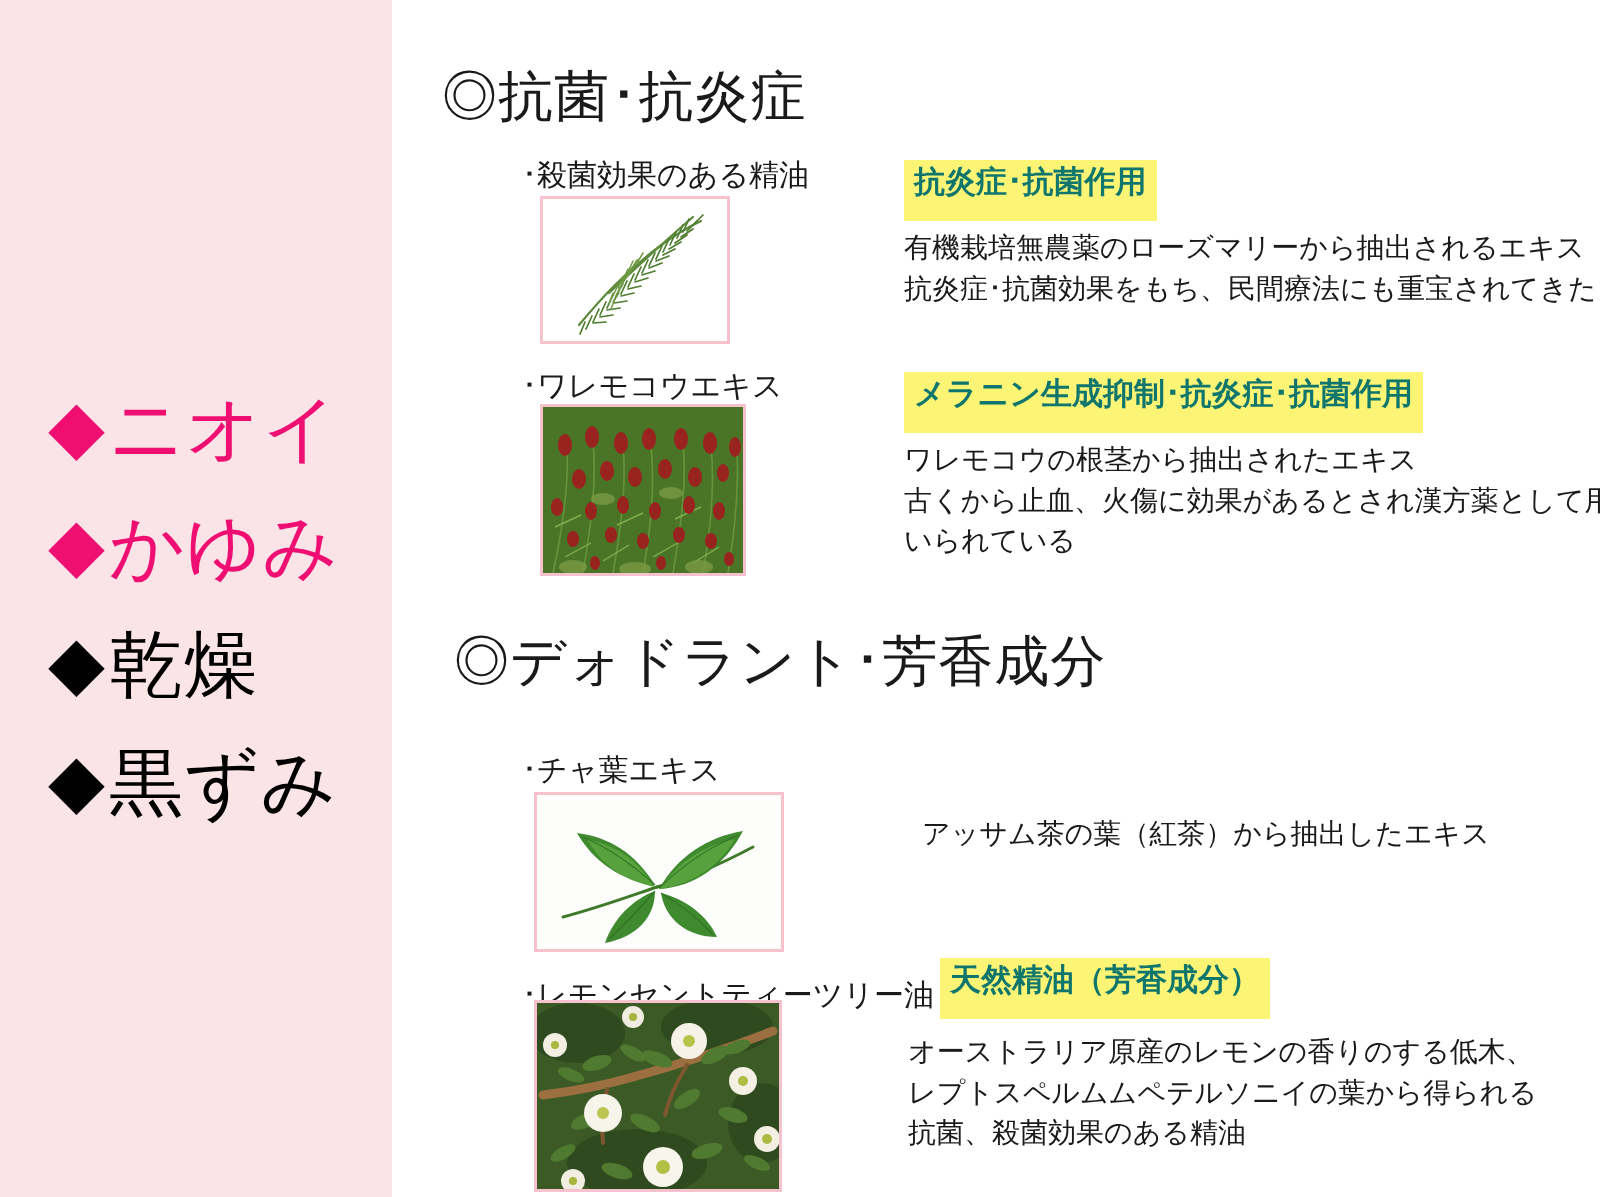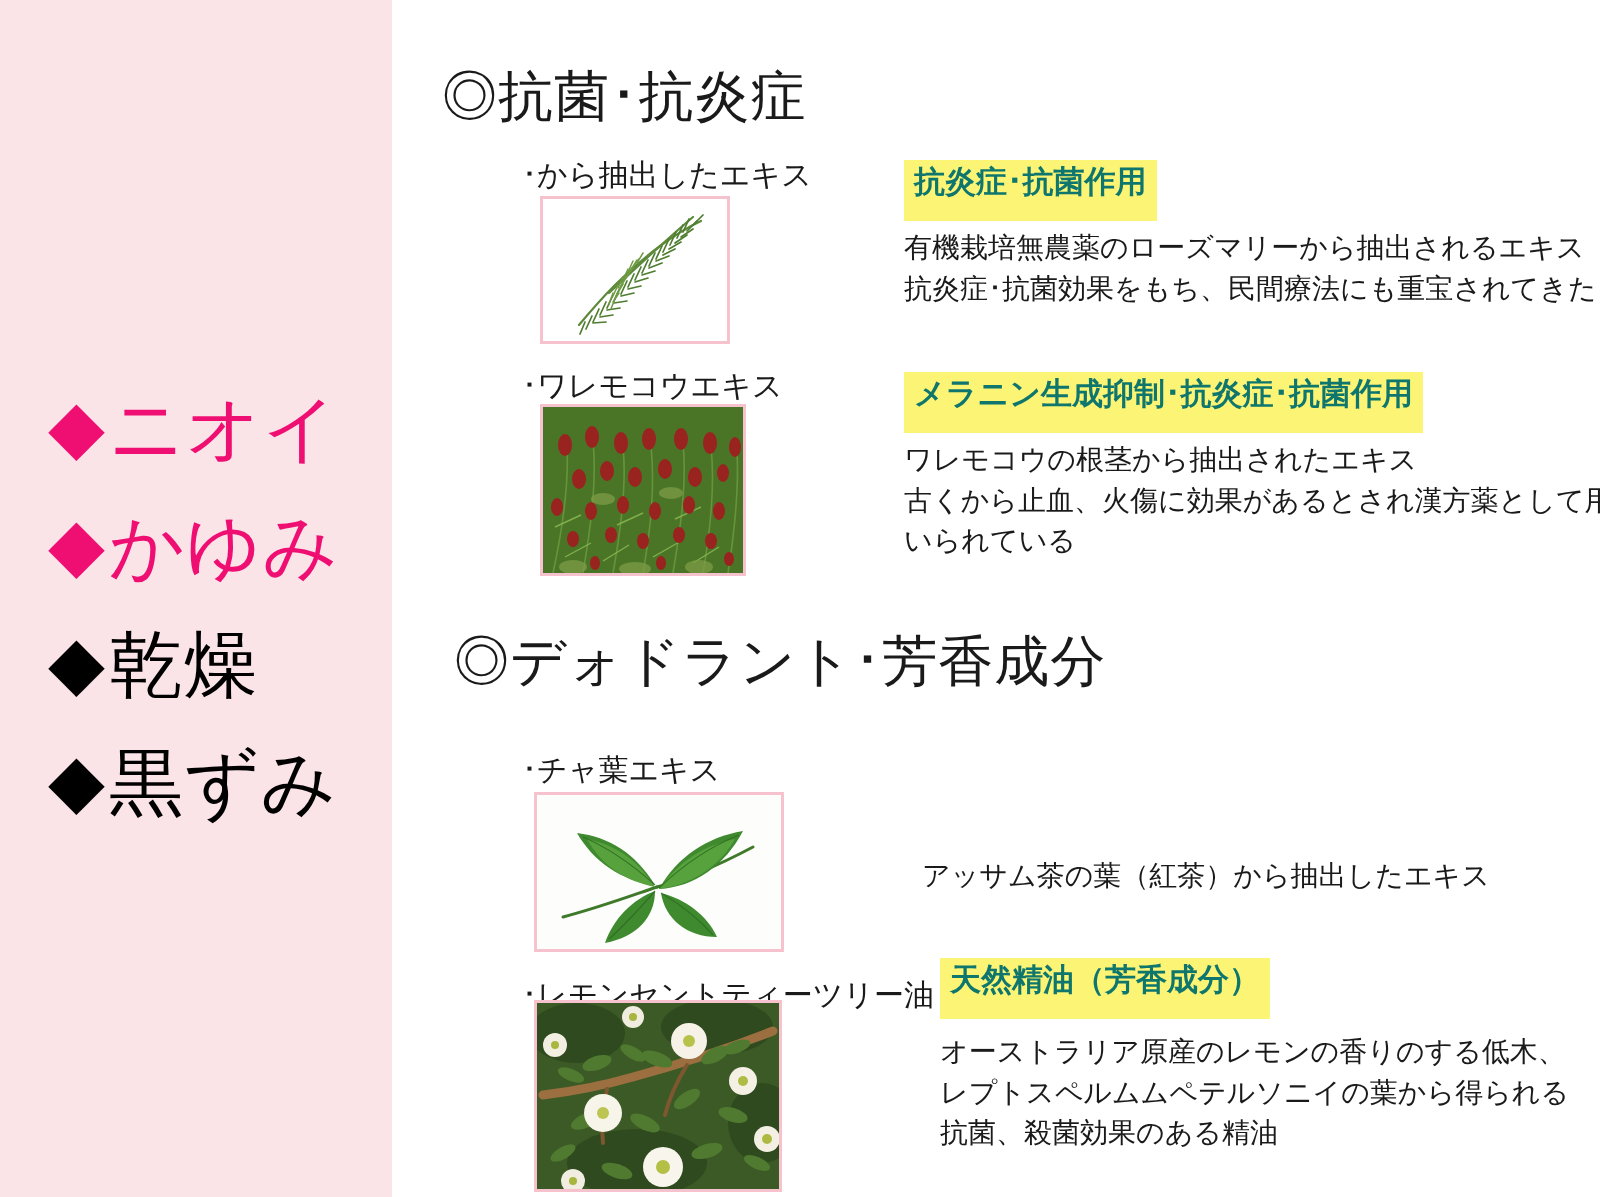--- a/index.html
+++ b/index.html
@@ -156,21 +156,21 @@
         <span class="sb-label">黒ずみ</span>
       </div>
 
     </div>
   </div>
 
   <div class="content">
 
     <h2 class="section-title" id="sec1-title">◎抗菌･抗炎症</h2>
 
-    <div class="item-name" style="left:130px; top:155px;">･から抽出したエキス</div>
+    <div class="item-name" style="left:130px; top:155px;">･殺菌効果のある精油</div>
 
     <div class="photo" style="left:148px; top:196px; width:190px; height:148px;">
       <div class="rosemary-bg">
         <svg width="184" height="142" viewBox="0 0 184 142">
           <g stroke="#5d8a3a" stroke-width="2.2" fill="none" stroke-linecap="round">
             <path d="M158 22 C132 34 100 58 72 86 C58 100 46 114 36 126"></path>
             <path d="M150 18 C124 40 96 66 66 94"></path>
           </g>
           <g stroke="#4f7d30" stroke-width="1.7" stroke-linecap="round">
             <path d="M150 26 L160 16"></path>
@@ -321,21 +321,21 @@
           <g stroke="#2d6b22" stroke-width="1.2" fill="none" opacity="0.8">
             <path d="M118 90 C96 70 74 54 46 42"></path>
             <path d="M122 93 C146 70 172 52 202 40"></path>
             <path d="M118 96 C104 112 88 130 72 144"></path>
             <path d="M124 98 C144 110 164 126 176 140"></path>
           </g>
         </svg>
       </div>
     </div>
 
-    <div class="desc" style="left:530px; top:814px;margin-top:42px;">アッサム茶の葉（紅茶）から抽出したエキス</div>
+    <div class="desc" style="left:530px; top:814px;">アッサム茶の葉（紅茶）から抽出したエキス</div>
 
     <div class="item-name" style="left:130px; top:960px;margin-top:15px;">･レモンセントティーツリー油</div>
 
     <div class="photo" style="left:142px; top:1000px; width:248px; height:192px;">
       <div class="teatree-bg">
         <svg width="242" height="186" viewBox="0 0 242 186">
           <rect x="0" y="0" width="242" height="186" fill="#3c5a26"></rect>
           <g fill="#2f4a1e">
             <ellipse cx="40" cy="30" rx="48" ry="30"></ellipse>
             <ellipse cx="180" cy="24" rx="56" ry="28"></ellipse>
@@ -397,18 +397,18 @@
             <g transform="translate(36,178)">
               <circle cx="0" cy="0" r="12" fill="#f1ede1"></circle>
               <circle cx="0" cy="0" r="4" fill="#a9b53e"></circle>
             </g>
           </g>
         </svg>
       </div>
     </div>
 
     <div class="highlight" style="left:548px; top:958px;">天然精油（芳香成分）</div>
-    <div class="desc" style="left:548px; top:1032px;font-family:Liberation Serif, serif;">オーストラリア原産のレモンの香りのする低木、
+    <div class="desc" style="left:516px; top:1032px;font-family:Liberation Serif, serif;">オーストラリア原産のレモンの香りのする低木、
 レプトスペルムムペテルソニイの葉から得られる
 抗菌、殺菌効果のある精油</div>
 
   </div>
 </div>
 
 </body></html>

